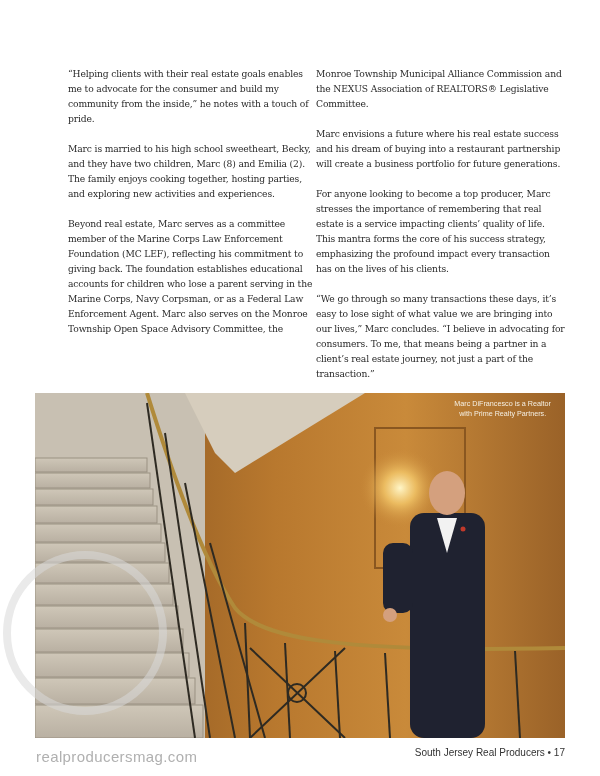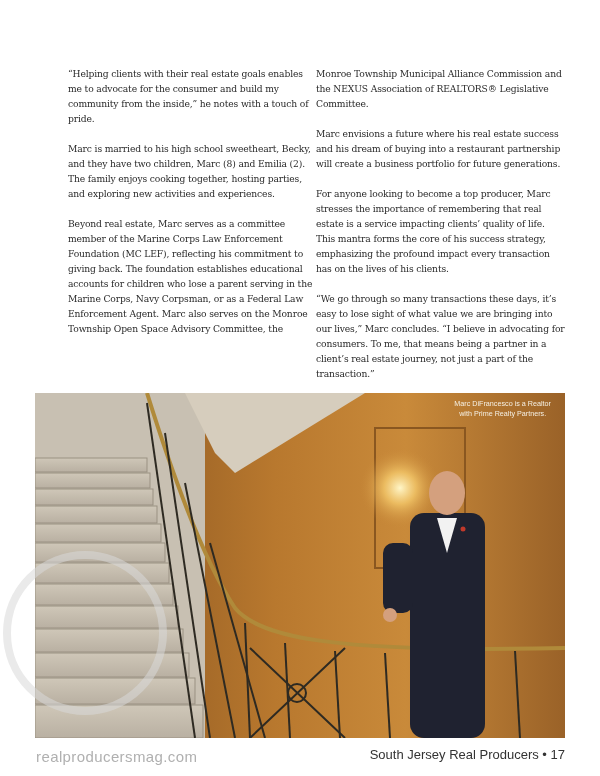--- a/index.html
+++ b/index.html
@@ -7,21 +7,21 @@
   .col { position:absolute; top:66px; width:246px; font-size:9.2px; line-height:15px; color:#2a2a2a; letter-spacing:-0.15px; }
   .col.left { left:68px; }
   .col.right { left:316px; width:250px; }
   .col p { margin:0 0 15px 0; }
   .sub { color:#b55a1d; font-family:"DejaVu Sans", sans-serif; font-size:8.8px; font-weight:bold; margin:0; line-height:13px; }
   .after-sub { margin-top:0 !important; }
   .photo { position:absolute; left:35px; top:393px; width:530px; height:345px; overflow:hidden; }
   .photo svg { display:block; }
   .caption { position:absolute; right:14px; top:6px; text-align:center; color:#f5efe2; font-family:"Liberation Sans", sans-serif; font-size:7.2px; line-height:10px; }
   .footer-left { position:absolute; left:36px; top:748px; font-family:"Liberation Sans", sans-serif; font-size:15px; color:#b0b0b0; letter-spacing:0.4px; }
-  .footer-right { position:absolute; right:35px; top:747px; font-family:"Liberation Sans", sans-serif; font-size:13px; color:#333; }
+  .footer-right { position:absolute; right:35px; top:747px; font-family:"Liberation Sans", sans-serif; font-size:10px; color:#333; }
   .watermark { position:absolute; left:0; top:548px; width:170px; height:170px; pointer-events:none; }
 </style>
 </head>
 <body>
 
 <div class="col left">
   <p>“Helping clients with their real estate goals enables me to advocate for the consumer and build my community from the inside,” he notes with a touch of pride.</p>
   <p class="after-sub">Marc is married to his high school sweetheart, Becky, and they have two children, Marc (8) and Emilia (2). The family enjoys cooking together, hosting parties, and exploring new activities and experiences.</p>
   <p>Beyond real estate, Marc serves as a committee member of the Marine Corps Law Enforcement Foundation (MC LEF), reflecting his commitment to giving back. The foundation establishes educational accounts for children who lose a parent serving in the Marine Corps, Navy Corpsman, or as a Federal Law Enforcement Agent. Marc also serves on the Monroe Township Open Space Advisory Committee, the</p>
 </div>

